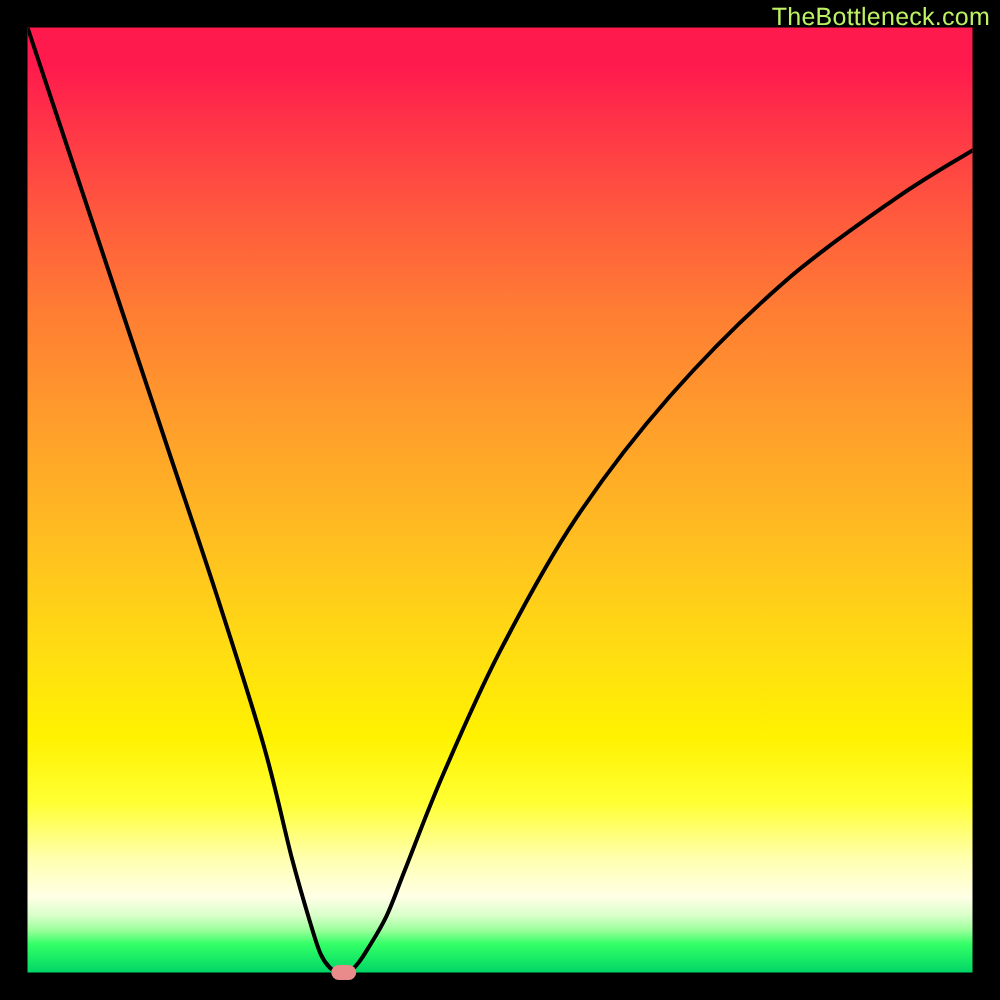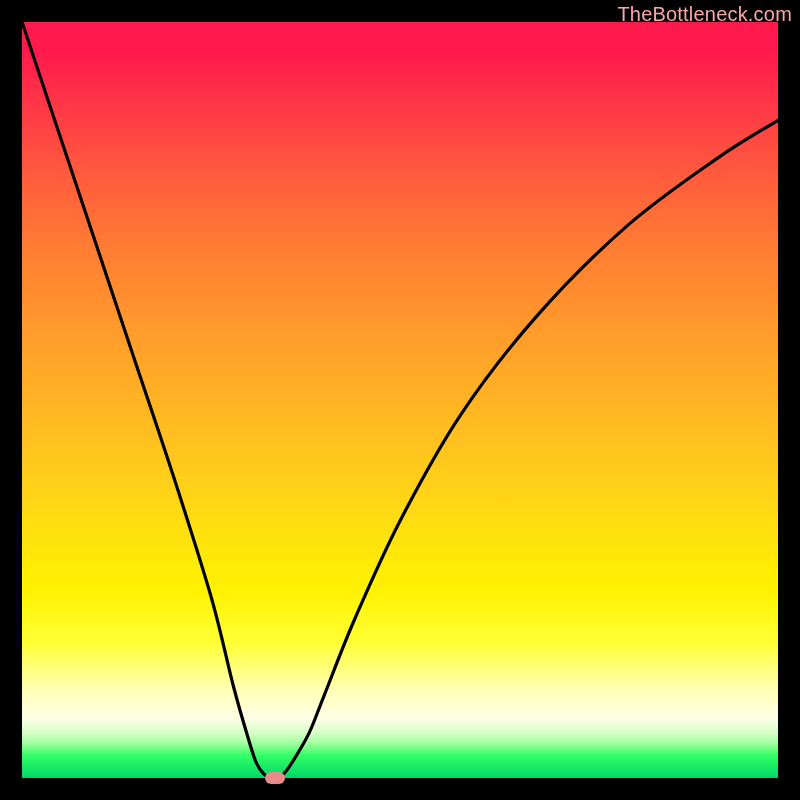--- a/index.html
+++ b/index.html
@@ -41,21 +41,21 @@
       #d8ffc8 94%,
       #9cff9c 95.5%,
       #33ff66 97%,
       #00d666 100%
     );
   }
   .watermark {
     position: absolute;
     top: 3px;
     right: 8px;
-    color: #fca5a5;
+    color: #bef264;
     font-size: 20px;
     font-weight: 500;
     letter-spacing: 0.2px;
     z-index: 10;
   }
   svg.curve {
     position: absolute;
     left: 0;
     top: 0;
     width: 756px;

